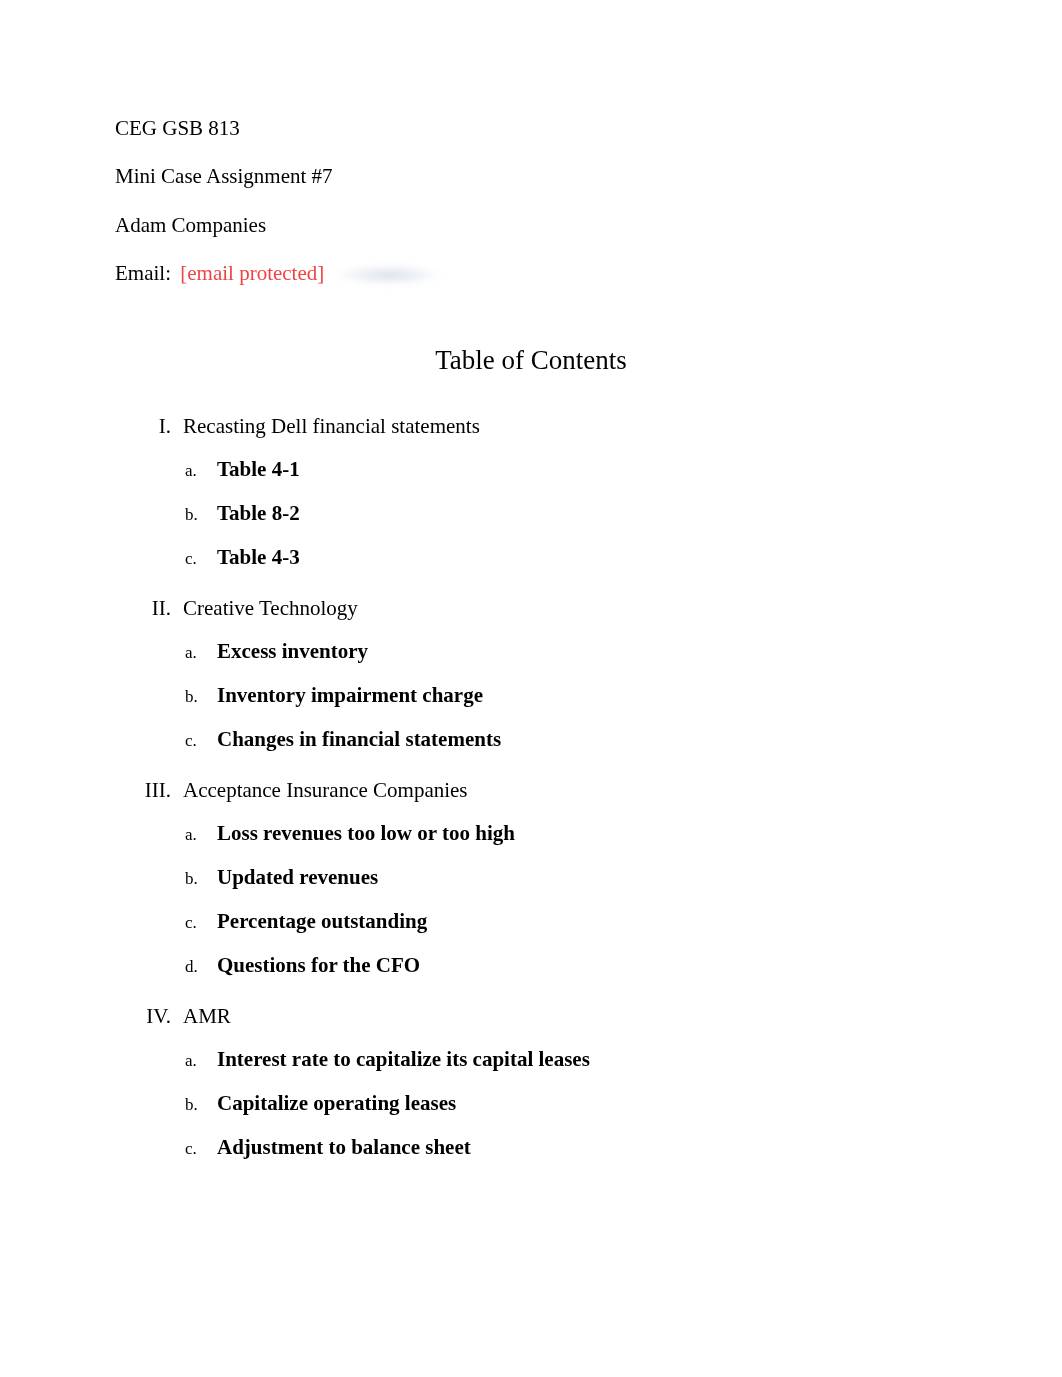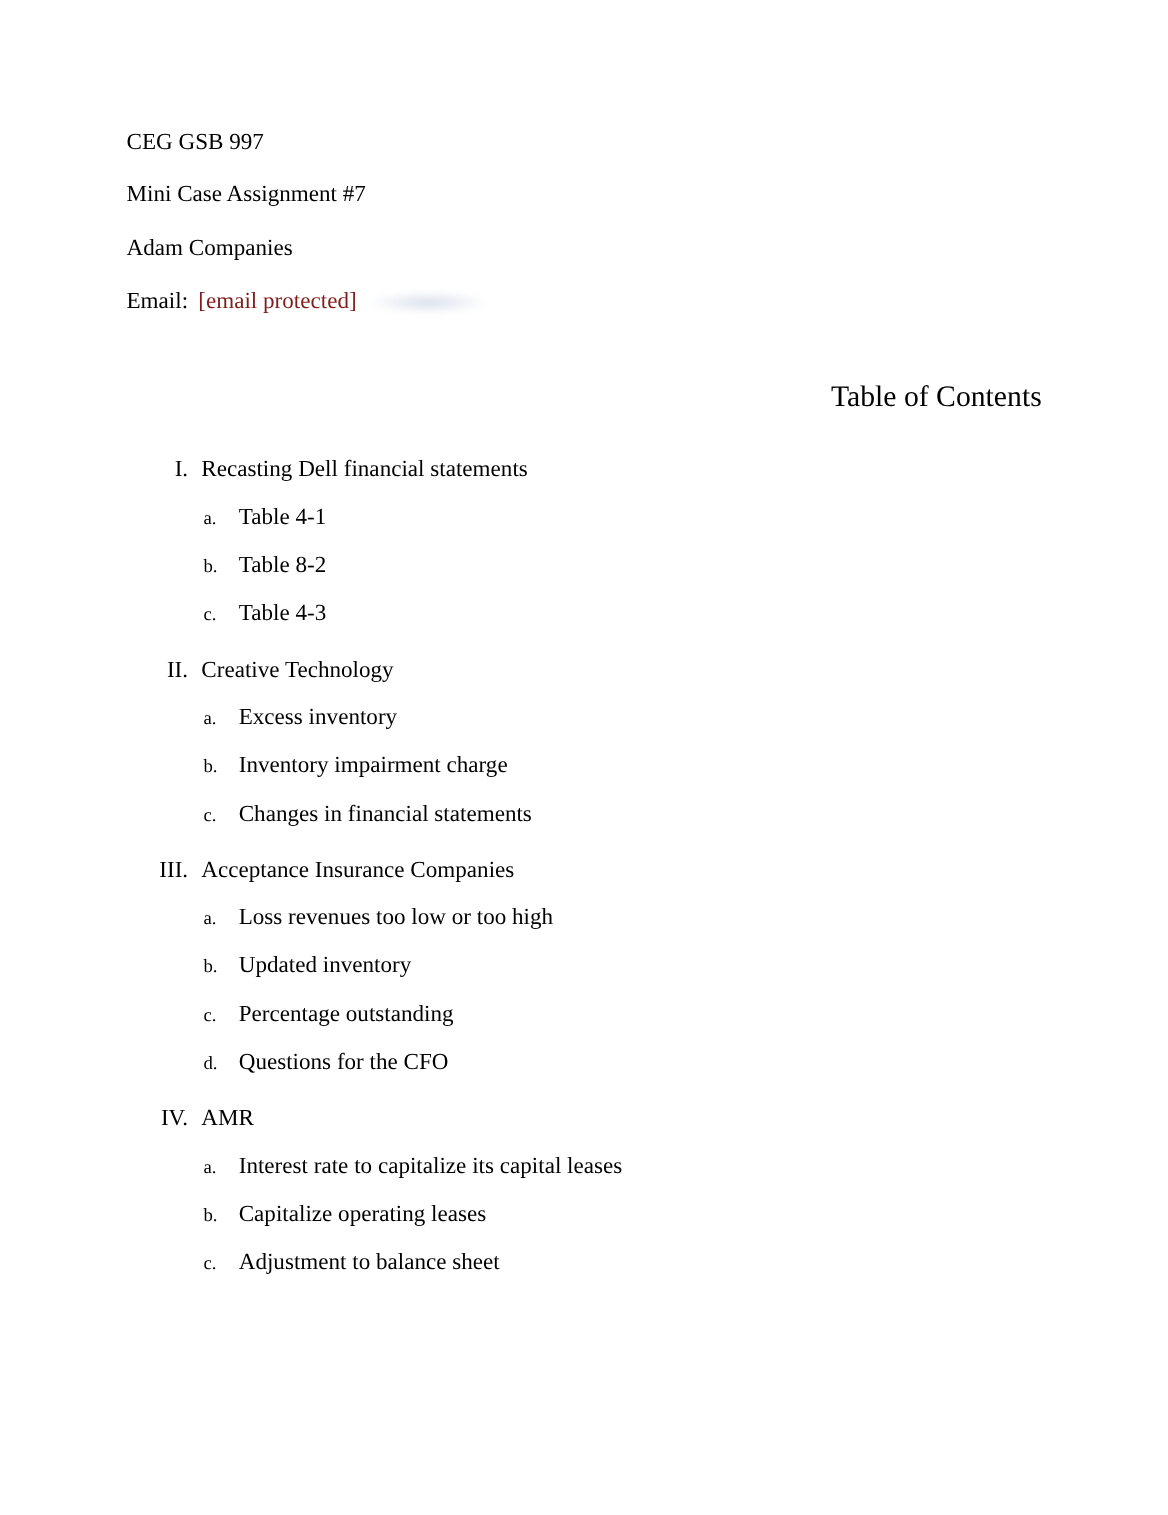--- a/index.html
+++ b/index.html
@@ -20,36 +20,36 @@
       font-size: 21px;
       line-height: 1.3;
     }
     .header-lines p {
       margin-bottom: 21px;
     }
     .email-label {
       display: inline;
     }
     .email-link {
-      color: #7f1d1d;
+      color: #ef4444;
       text-decoration: none;
       margin-left: 4px;
     }
     .email-blur {
       display: inline-block;
       width: 110px;
       height: 20px;
       margin-left: 4px;
       vertical-align: middle;
       border-radius: 4px;
       background: radial-gradient(ellipse at center, rgba(190,200,220,0.6) 0%, rgba(255,255,255,0) 70%);
       filter: blur(3px);
     }
     .toc-title {
-      text-align: right;
+      text-align: center;
       font-size: 27px;
       font-weight: normal;
       margin-top: 58px;
       margin-bottom: 38px;
     }
     .toc {
       font-size: 21px;
     }
     .section {
       margin-bottom: 26px;
@@ -78,27 +78,28 @@
     .letter {
       display: inline-block;
       width: 18px;
       text-align: left;
       margin-right: 14px;
       font-size: 17px;
       flex-shrink: 0;
     }
     .subitem-text {
       flex: 1;
+      font-weight: bold;
     }
   </style>
 </head>
 <body>
 
 <div class="header-lines">
-  <p>CEG GSB 997</p>
+  <p>CEG GSB 813</p>
   <p>Mini Case Assignment #7</p>
   <p>Adam Companies</p>
   <p>
     <span class="email-label">Email:</span>
     <a class="email-link">[email protected]</a>
     <span class="email-blur"></span>
   </p>
 </div>
 
 <h1 class="toc-title">Table of Contents</h1>
@@ -147,21 +148,21 @@
     <div class="section-row">
       <span class="roman">III.</span>
       <span class="section-title">Acceptance Insurance Companies</span>
     </div>
     <div class="subitem-row">
       <span class="letter">a.</span>
       <span class="subitem-text">Loss revenues too low or too high</span>
     </div>
     <div class="subitem-row">
       <span class="letter">b.</span>
-      <span class="subitem-text">Updated inventory</span>
+      <span class="subitem-text">Updated revenues</span>
     </div>
     <div class="subitem-row">
       <span class="letter">c.</span>
       <span class="subitem-text">Percentage outstanding</span>
     </div>
     <div class="subitem-row">
       <span class="letter">d.</span>
       <span class="subitem-text">Questions for the CFO</span>
     </div>
   </div>

